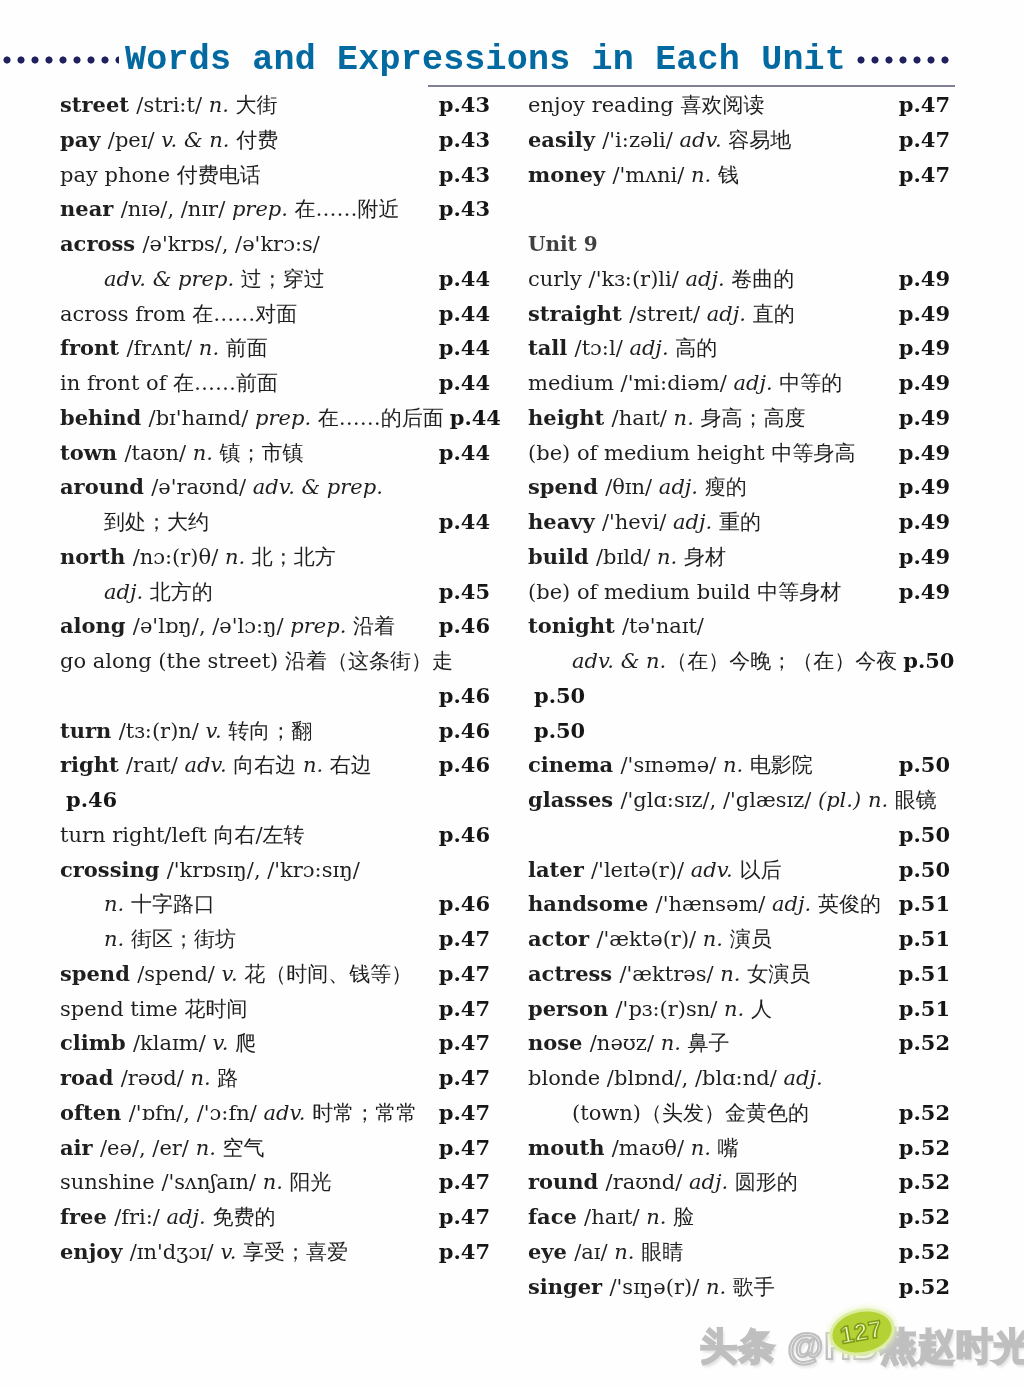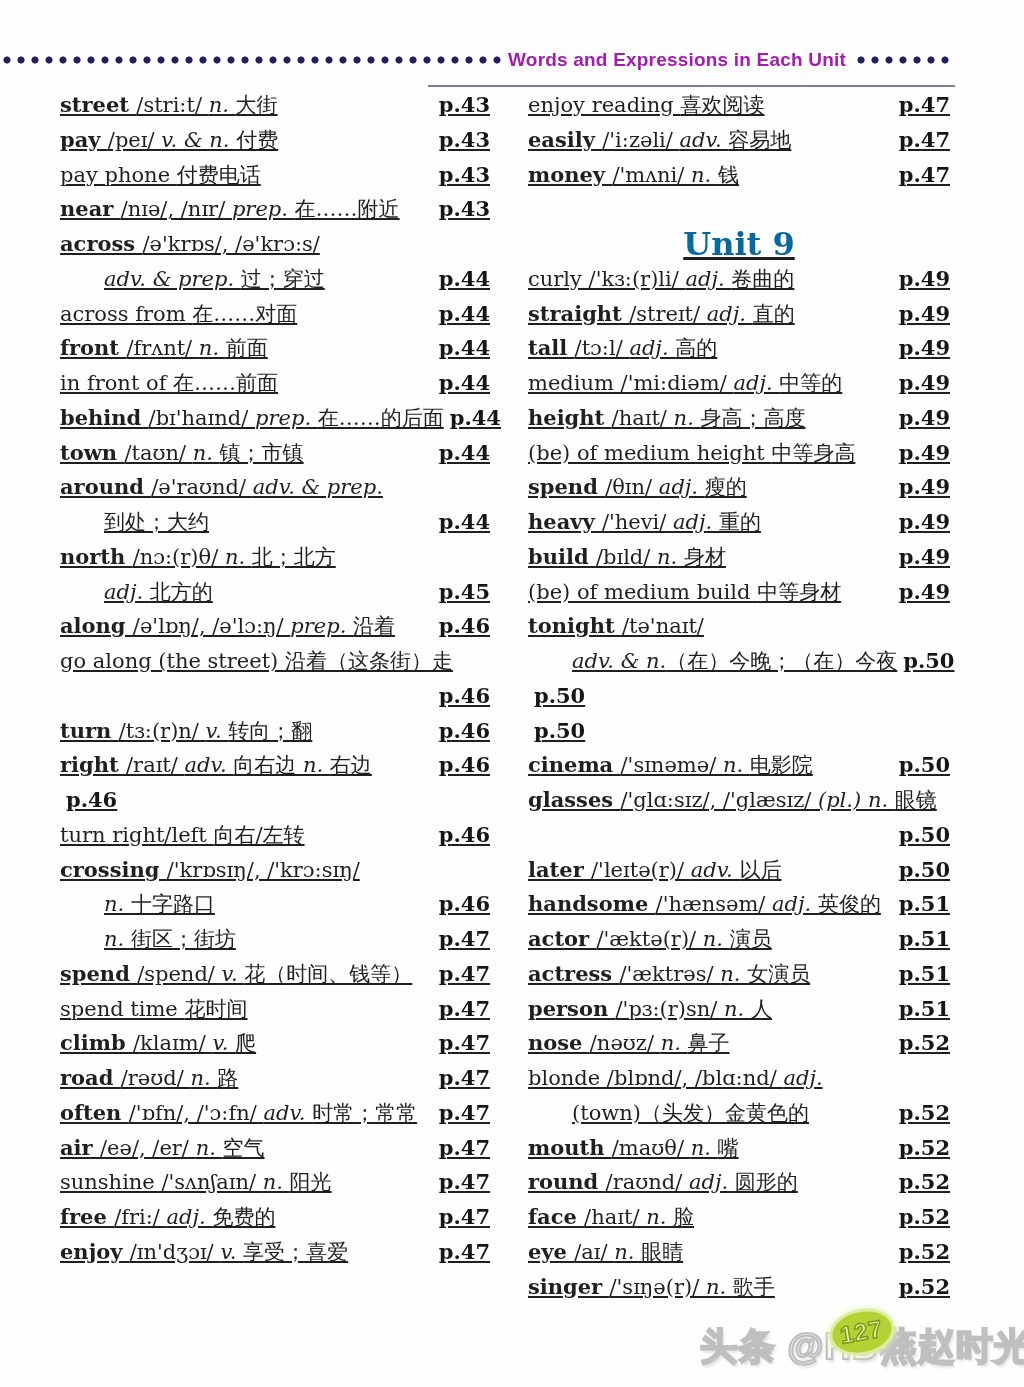--- a/index.html
+++ b/index.html
@@ -4,38 +4,38 @@
 <style>
   html,body{margin:0;padding:0;background:#ffffff;}
   .page{position:relative;width:1024px;height:1387px;background:#fefefe;overflow:hidden;
         font-family:"DejaVu Serif", serif;color:#1f1f1f;}
   
   .hdr{display:flex;align-items:center;padding:44px 74px 0 0;height:32px;}
   .dots{height:12px;background-image:radial-gradient(circle,#20205f 3.2px,rgba(32,32,95,0) 3.9px);
         background-size:14px 12px;background-repeat:repeat-x;background-position:left center;}
   .dots-left{flex:1;}
   .dots-right{width:96px;}
-  .hdr-title{margin:0 8px 0 6px;font-family:Liberation Sans, sans-serif;font-weight:bold;
-             font-size:19px;letter-spacing:.2px;color:#a21caf;white-space:nowrap;}
+  .hdr-title{margin:0 8px 0 6px;font-family:Liberation Mono, monospace;font-weight:bold;
+             font-size:35px;letter-spacing:.2px;color:#0369a1;white-space:nowrap;}
   .hdr-underline{position:absolute;left:428px;top:85px;width:527px;height:2px;background:#3c3c5a;opacity:.65;}
   
-  .cols{display:flex;margin:12px 0 0 60px;text-decoration:underline;}
+  .cols{display:flex;margin:12px 0 0 60px;}
   .col{display:block;}
   .col-left{width:430px;margin-right:38px;}
   .col-right{width:422px;}
   .row{display:flex;justify-content:space-between;align-items:baseline;
        height:34.75px;line-height:34.75px;white-space:nowrap;}
   .term{font-size:21px;}
   .term.ind{padding-left:44px;}
   .s-b{font-weight:bold;}
   .s-r{font-weight:normal;}
   .s-i{font-style:italic;}
   .s-c{font-weight:normal;}
   .pg{font-weight:bold;font-size:21px;margin-left:6px;min-width:46px;text-align:right;color:#161616;}
-  .unit-heading{font-weight:bold;font-size:32px;color:#0369a1;height:34.75px;line-height:34.75px;text-align:center;}
+  .unit-heading{font-weight:bold;font-size:20px;color:#404040;height:34.75px;line-height:34.75px;}
   
   .badge{position:absolute;left:832px;top:1312px;width:60px;height:40px;border-radius:50%;
          background:#b4d233;box-shadow:0 0 0 3px #dcedA0, 0 0 6px 4px #e9f4c2;
          transform:rotate(-12deg);display:flex;align-items:center;justify-content:center;z-index:3;}
   .badge span{font-family:"Liberation Sans",sans-serif;font-weight:bold;font-size:24px;
          color:#eef8bb;-webkit-text-stroke:1.6px #7f9c18;letter-spacing:1px;transform:rotate(2deg);}
   
   .watermark{position:absolute;left:700px;top:1322px;z-index:2;
          font-family:"Liberation Sans",sans-serif;font-weight:bold;font-size:37px;letter-spacing:1px;
          color:#f8f8f8;-webkit-text-stroke:2.2px #bfbfbf;text-shadow:2px 3px 3px #dedede;white-space:nowrap;}

